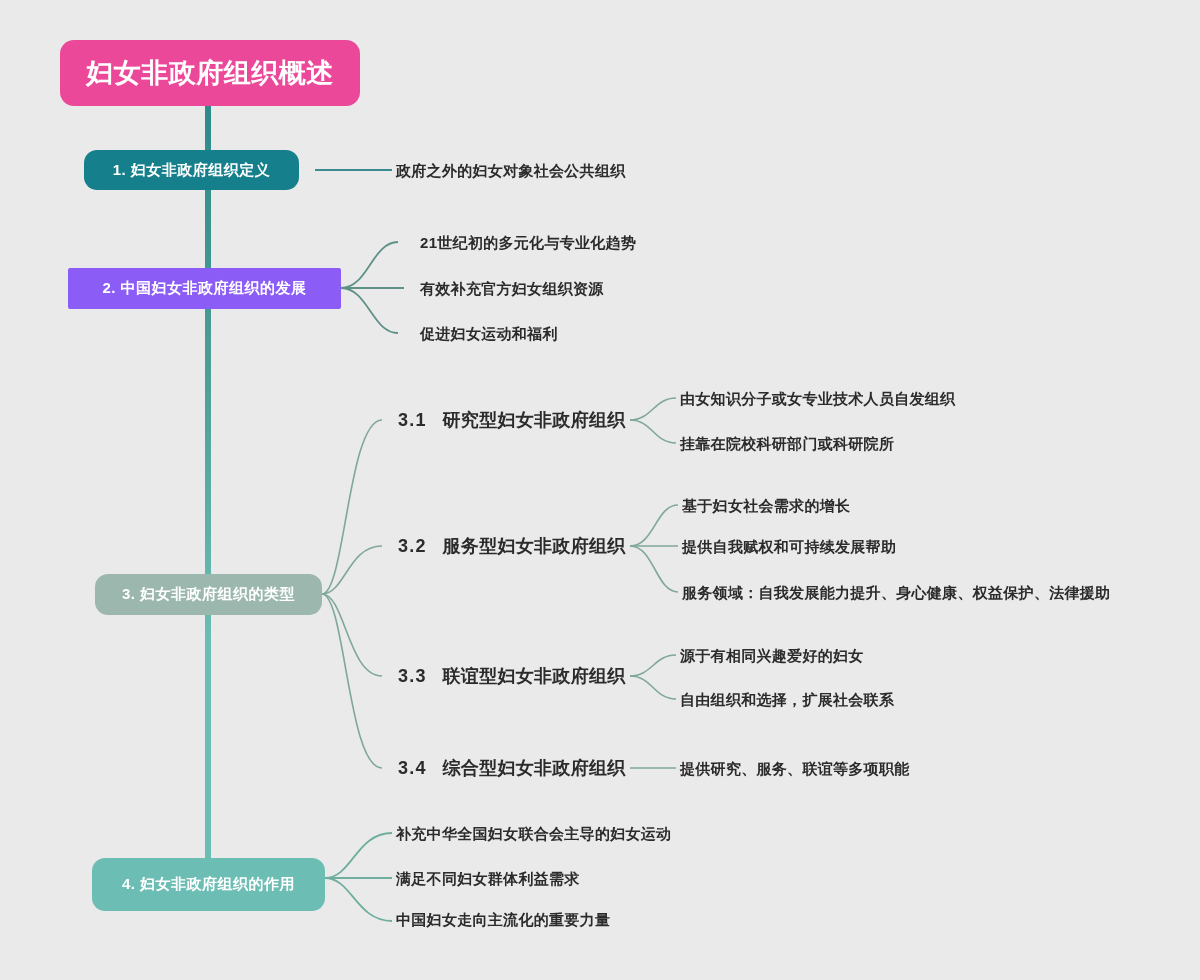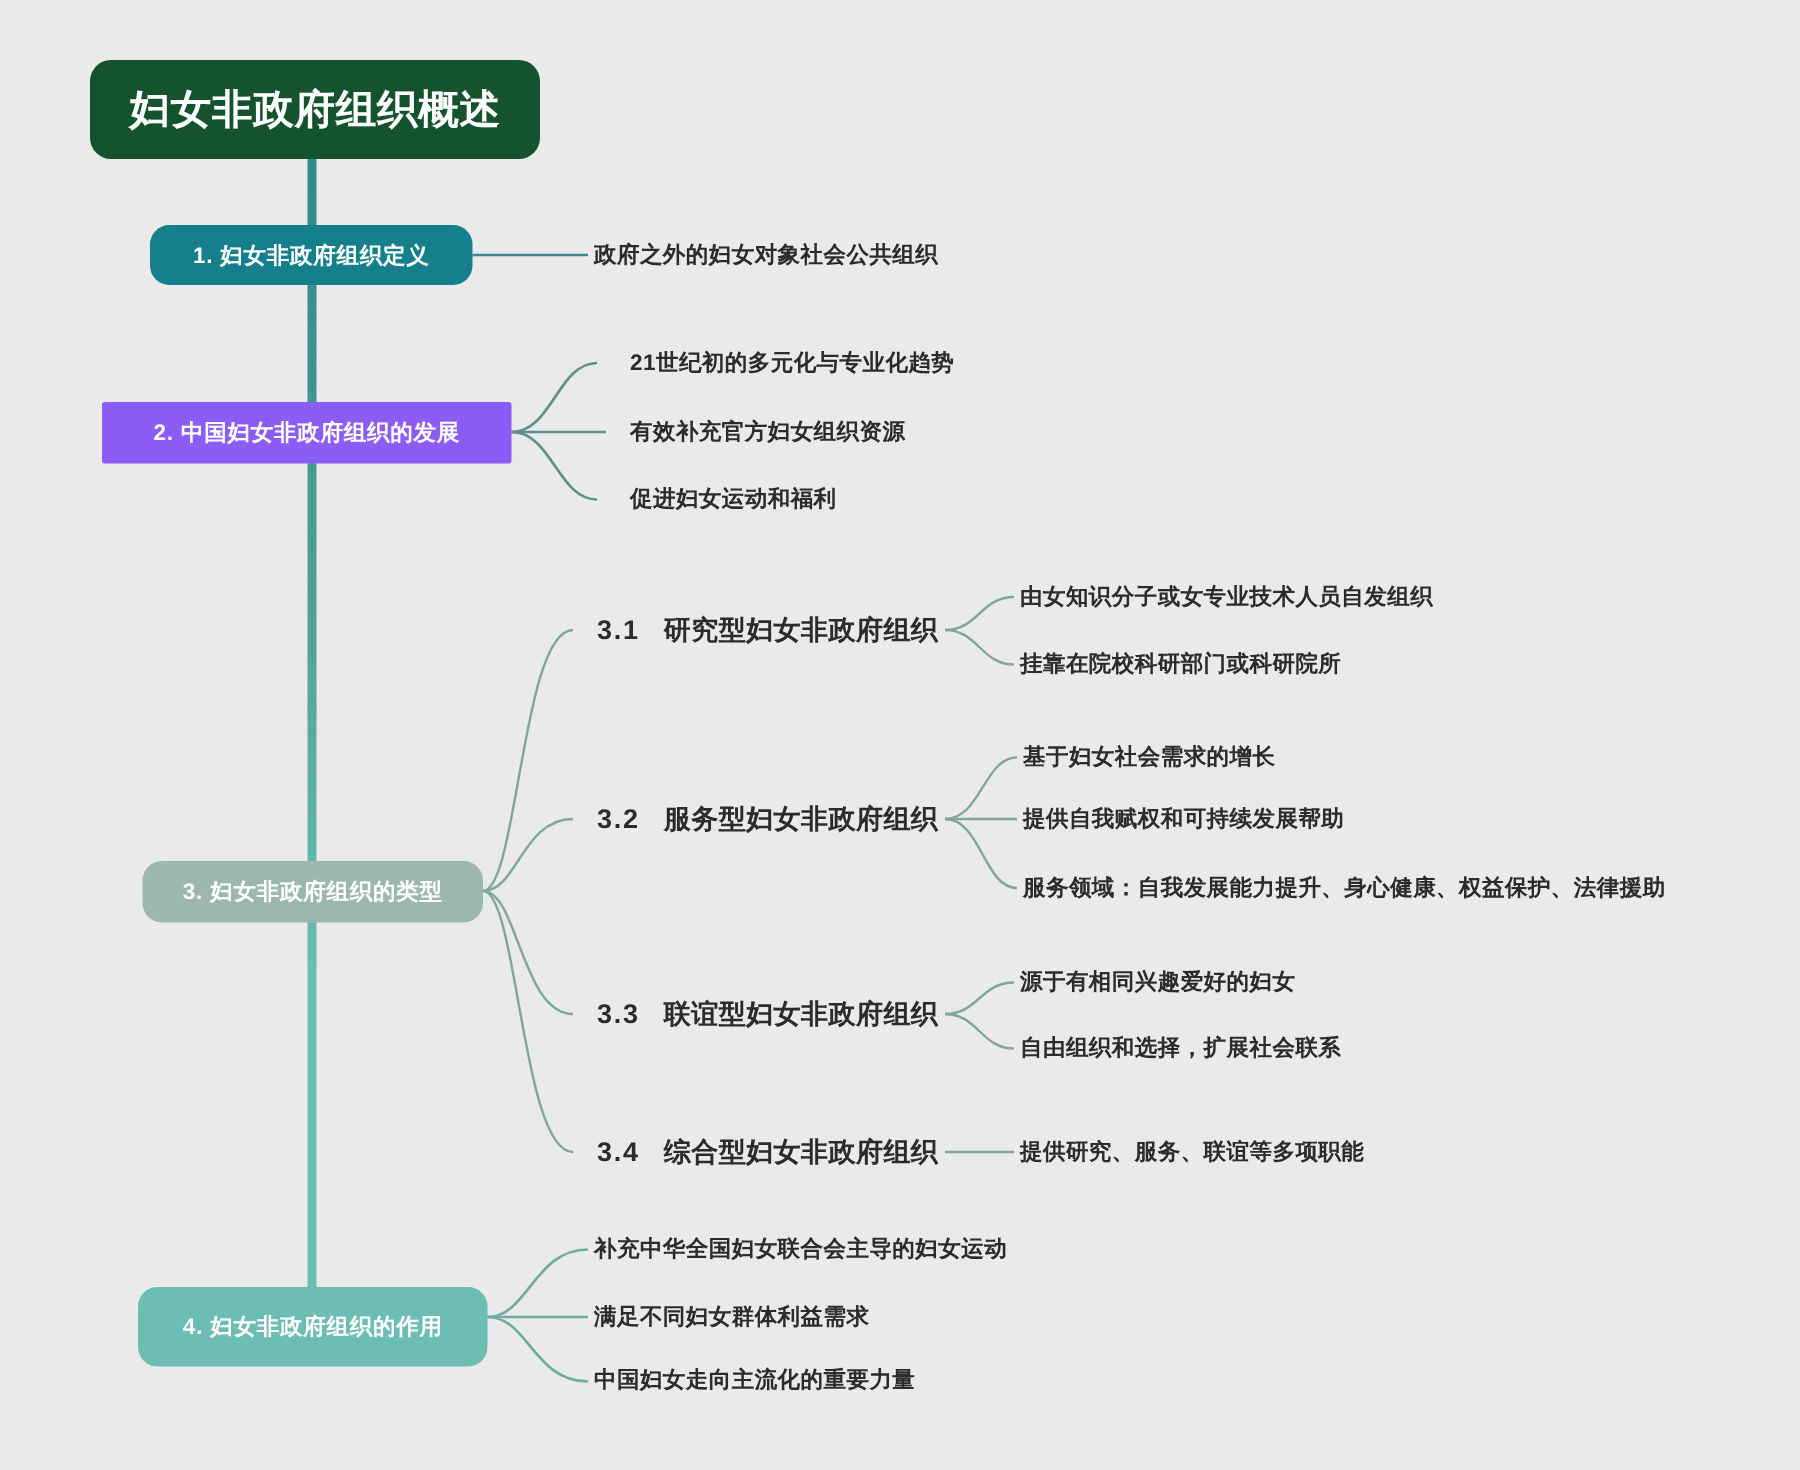--- a/index.html
+++ b/index.html
@@ -33,21 +33,21 @@
     box-sizing: border-box;
     display: flex;
     align-items: center;
     justify-content: center;
     color: #ffffff;
     font-weight: bold;
     white-space: nowrap;
     letter-spacing: 0.5px;
   }
   .node.root {
-    background: #14532d;
+    background: #ec4899;
     border-radius: 14px;
     font-size: 27px;
     padding: 0 26px;
   }
   .node.b1 {
     background: #15808c;
     border-radius: 13px;
     font-size: 15px;
     padding: 0 18px;
   }
@@ -135,21 +135,21 @@
 
     <path d="M325,878 C352,878 356,833 392,833" fill="none" stroke="#6fae9f" stroke-width="1.8"></path>
     <path d="M325,878 L392,878" fill="none" stroke="#6fae9f" stroke-width="1.8"></path>
     <path d="M325,878 C352,878 356,921 392,921" fill="none" stroke="#6fae9f" stroke-width="1.8"></path>
   </svg>
 
   <div class="node root" style="left:60px; top:40px; width:300px; height:66px;">
     <span>妇女非政府组织概述</span>
   </div>
 
-  <div class="node b1" style="left:100px; top:150px; width:215px; height:40px;">
+  <div class="node b1" style="left:84px; top:150px; width:215px; height:40px;">
     <span>1. 妇女非政府组织定义</span>
   </div>
   <div class="leaf" style="left:396px; top:170px;">政府之外的妇女对象社会公共组织</div>
 
   <div class="node b2" style="left:68px; top:268px; width:273px; height:41px;">
     <span>2. 中国妇女非政府组织的发展</span>
   </div>
   <div class="leaf" style="left:420px; top:242px;">21世纪初的多元化与专业化趋势</div>
   <div class="leaf" style="left:420px; top:288px;">有效补充官方妇女组织资源</div>
   <div class="leaf" style="left:420px; top:333px;">促进妇女运动和福利</div>

